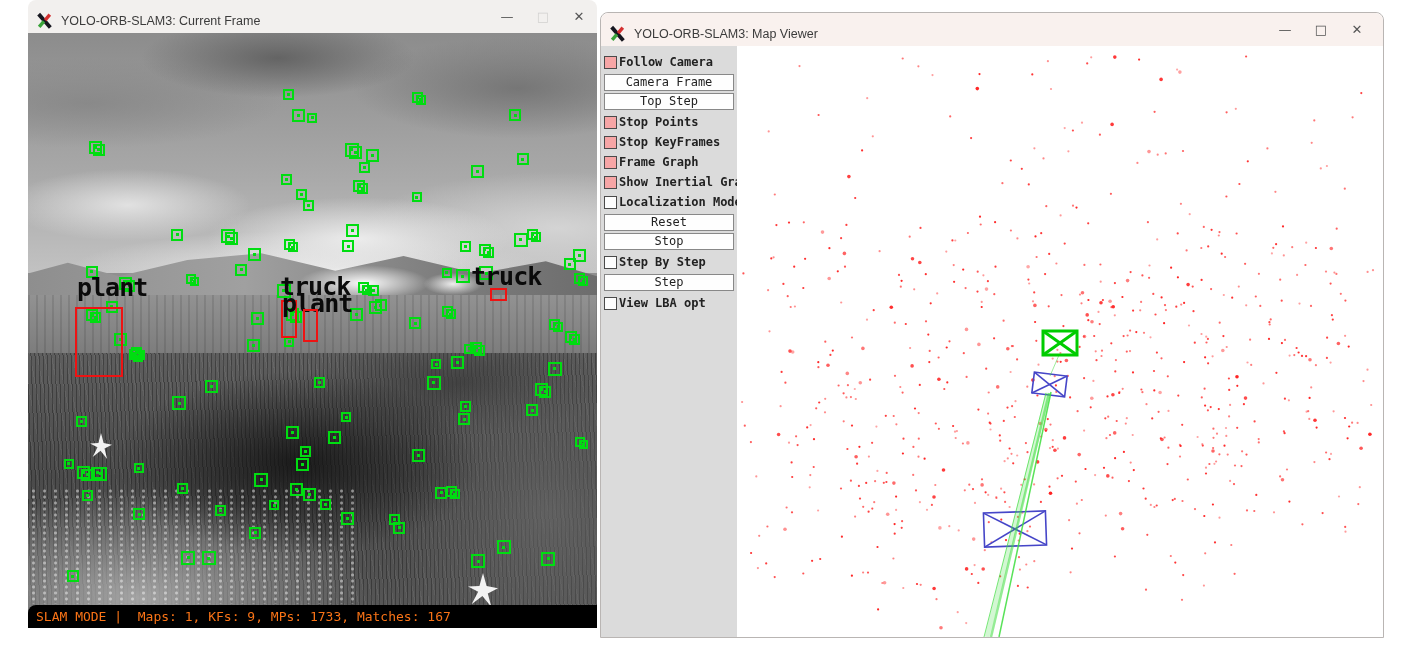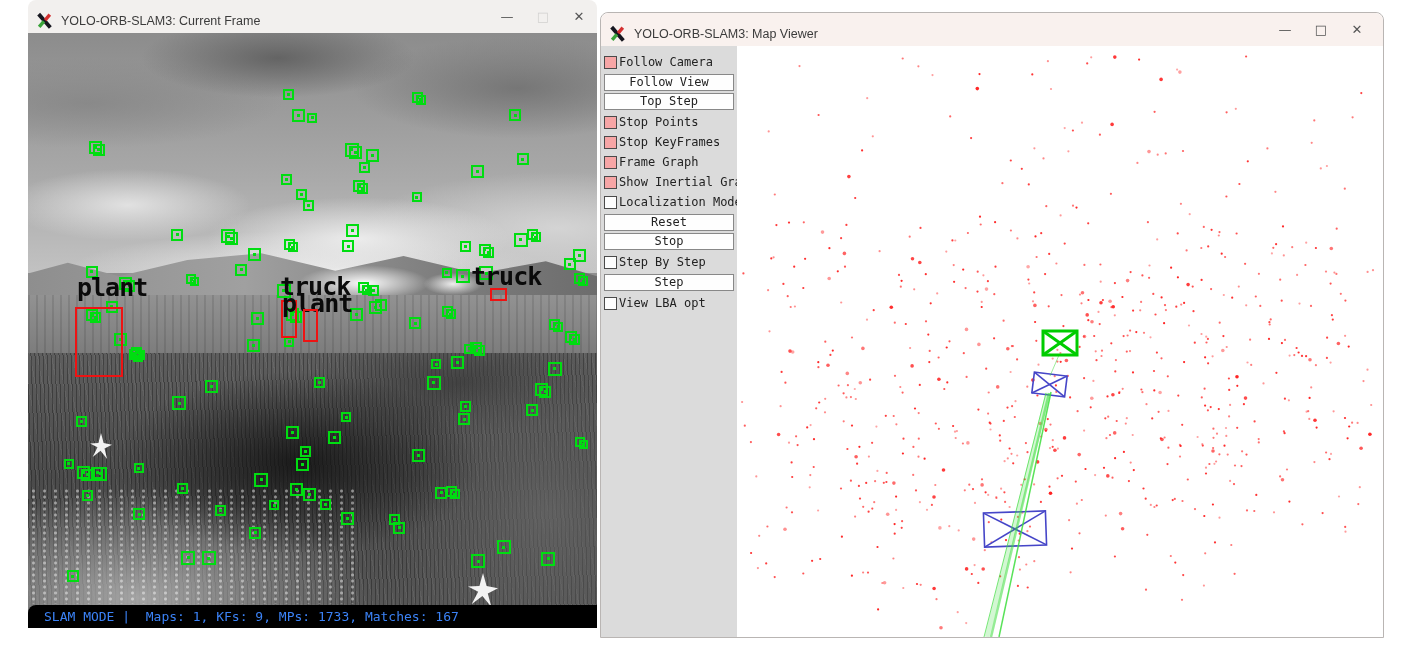--- a/index.html
+++ b/index.html
@@ -57,32 +57,32 @@
   .white-splotch { position:absolute; background:#f2f2f2;
     clip-path:polygon(50% 0, 62% 38%, 100% 45%, 66% 60%, 78% 100%, 48% 68%, 12% 92%, 34% 55%, 0 40%, 38% 38%); }
 
   .feat { position:absolute; border:2px solid #00dd11; }
   .feat::after { content:''; position:absolute; left:50%; top:50%; width:3px; height:3px; margin:-1.5px 0 0 -1.5px; background:inherit; background:#00dd11; }
 
   .ybox { position:absolute; border:2px solid #ee1313; }
   .ylab { position:absolute; font-family:"DejaVu Sans Mono", monospace; font-weight:600; font-size:25px; line-height:1; color:#0a0a0a; letter-spacing:-1px; white-space:nowrap; }
 
   #status-bar { position:absolute; left:0; bottom:0; width:569px; height:23px; background:#000;
-    color:#3b82f6; font-family:"DejaVu Sans Mono", monospace; font-size:13px; line-height:23px;
-    padding-left:16px; white-space:pre; border-radius:8px 0 0 0; }
+    color:#f97316; font-family:"DejaVu Sans Mono", monospace; font-size:13px; line-height:23px;
+    padding-left:8px; white-space:pre; border-radius:8px 0 0 0; }
 
   
   #right-win { left:600px; top:12px; width:784px; height:626px; border:1px solid #b9b5b3; border-radius:8px 8px 0 0; background:#fff; }
   #right-body { position:absolute; left:0; top:33px; right:0; bottom:0; display:flex; }
   #panel { width:136px; background:#dbdbdb; padding:6px 3px 0 3px; flex:none;
     font-family:"DejaVu Sans Mono", monospace; font-size:12px; color:#222; }
   .p-row { display:flex; align-items:center; height:20px; }
   .p-cb { width:13px; height:13px; border:1px solid #4a4a4a; background:#fdfdfd; margin-right:2px; flex:none; }
   .p-cb.on { background:#f7a6a6; }
-  .p-lbl { white-space:nowrap; }
+  .p-lbl { white-space:nowrap;font-weight:bold; }
   .p-btn { height:17px; margin:2px 0 2px 0; background:#fefefe; border:1px solid #888;
     text-align:center; line-height:15px; font-size:12px; color:#222; }
   #map { position:relative; flex:1; background:#ffffff; overflow:hidden; }
   #map svg { position:absolute; left:0; top:0; }
 </style>
 </head>
 <body>
 
 <div class="win" id="left-win">
   <div class="titlebar">
@@ -264,21 +264,21 @@
       <span>□</span>
       <span>✕</span>
     </div>
   </div>
   <div id="right-body">
     <div id="panel">
         <div class="p-row">
           <span class="p-cb on" style="background: rgb(247, 166, 166);"></span>
           <span class="p-lbl">Follow Camera</span>
         </div>
-        <div class="p-btn">Follow View</div>
+        <div class="p-btn">Camera Frame</div>
         <div class="p-btn">Top Step</div>
         <div class="p-row">
           <span class="p-cb on" style="background: rgb(247, 166, 166);"></span>
           <span class="p-lbl">Stop Points</span>
         </div>
         <div class="p-row">
           <span class="p-cb on" style="background: rgb(247, 166, 166);"></span>
           <span class="p-lbl">Stop KeyFrames</span>
         </div>
         <div class="p-row">

